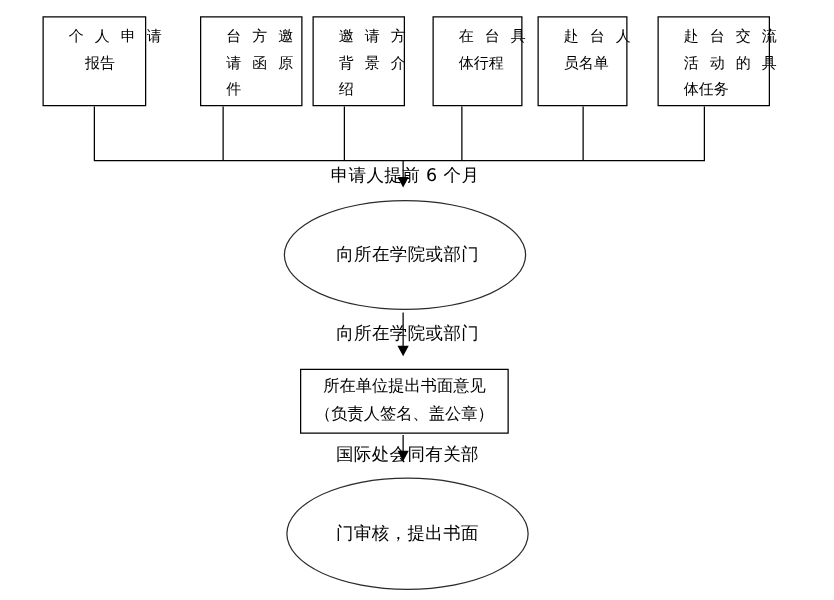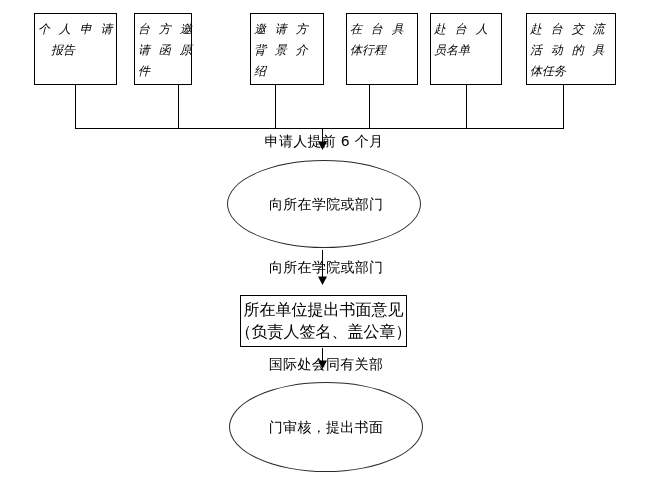--- a/index.html
+++ b/index.html
@@ -25,30 +25,29 @@
   
   .topbox {
     position: absolute;
     top: 13px;
     height: 72px;
     border: 1px solid #000000;
     box-sizing: border-box;
     background: #ffffff;
     font-size: 12px;
     line-height: 21px;
-    padding: 5px 4px 0 3px;
-    font-style: italic;
+    padding: 5px 4px 0 20px;
   }
   .topbox .line {
     white-space: pre;
     word-spacing: 5px;
     text-align: left;
   }
   #box1 { left: 34px;  width: 83px; }
-  #box2 { left: 134px; width: 58px; }
+  #box2 { left: 160px; width: 82px; }
   #box3 { left: 250px; width: 74px; }
   #box4 { left: 346px; width: 72px; }
   #box5 { left: 430px; width: 72px; }
   #box6 { left: 526px; width: 90px; }
   
   #box1 .line:last-child { text-indent: 13px; }
 
   
   .oval {
     position: absolute;
@@ -78,21 +77,21 @@
     width: 167px;
     height: 52px;
     border: 1px solid #000000;
     box-sizing: border-box;
     background: #ffffff;
     display: flex;
     align-items: center;
     justify-content: center;
   }
   #rect1 .text {
-    font-size: 16px;
+    font-size: 13px;
     line-height: 22px;
     text-align: center;
     white-space: nowrap;
   }
 </style>
 </head>
 <body>
 
 <div id="canvas">
 

